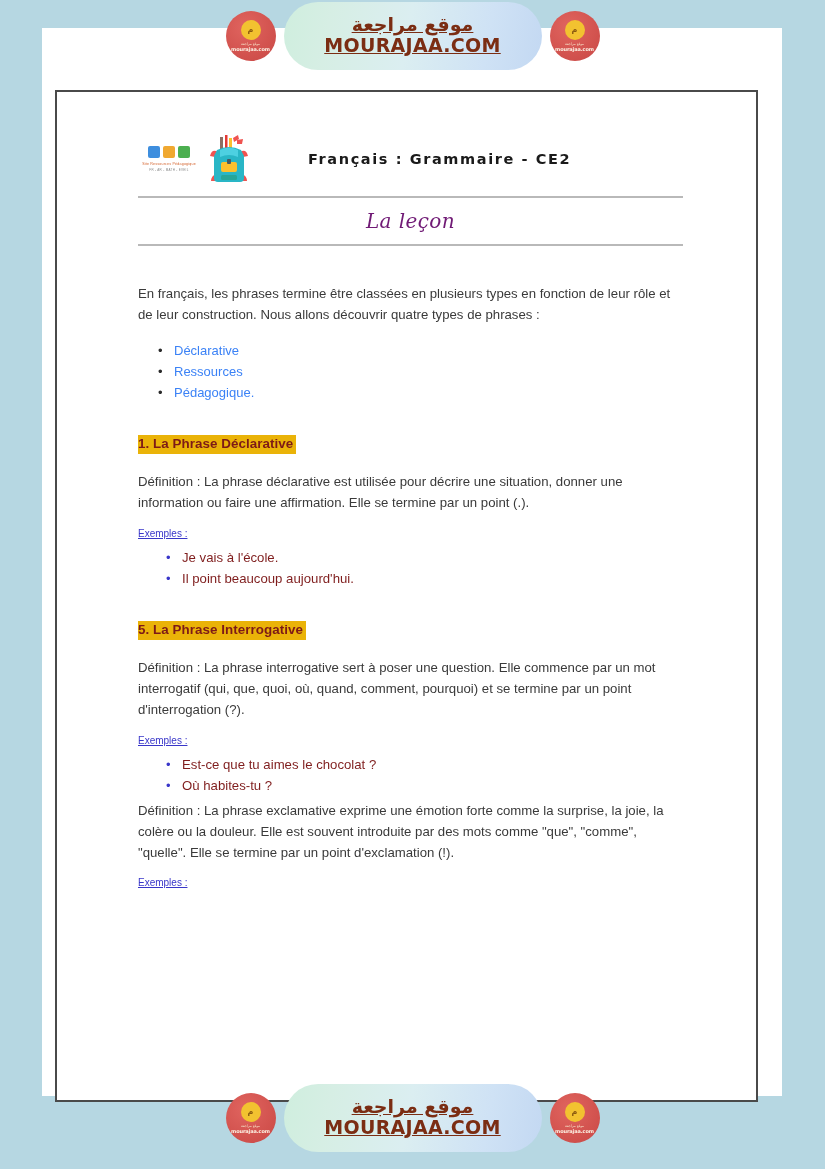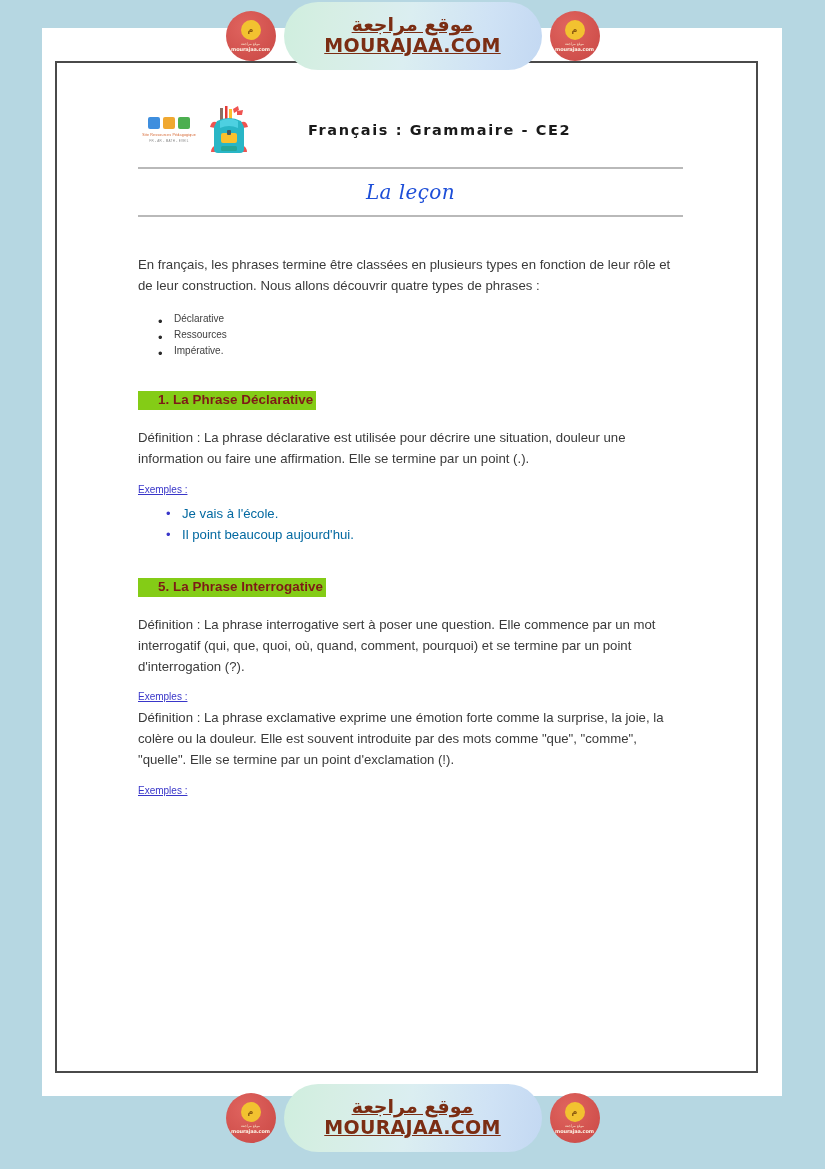--- a/index.html
+++ b/index.html
@@ -97,21 +97,21 @@
     left: 42px;
     top: 28px;
     width: 740px;
     height: 1068px;
     background: #ffffff;
     z-index: 10;
   }
   .page-frame {
     position: absolute;
     left: 55px;
-    top: 61px;
+    top: 90px;
     width: 703px;
     height: 1012px;
     border: 2px solid #4a4a4a;
     background: #ffffff;
     box-sizing: border-box;
     z-index: 20;
   }
 
   .content {
     position: absolute;
@@ -170,77 +170,77 @@
     display: flex;
     align-items: center;
     justify-content: center;
     margin-top: 6px;
     margin-bottom: 38px;
   }
   .lesson-title {
     font-family: "DejaVu Serif", serif;
     font-style: italic;
     font-size: 20px;
-    color: #1d4ed8;
+    color: #701a75;
     letter-spacing: .4px;
   }
 
   
   .para {
     font-size: 13.2px;
     color: #3a3a3a;
     line-height: 1.58;
     margin: 0 0 14px 0;
   }
   ul.plain {
     margin: 10px 0 14px 0;
     padding-left: 36px;
     list-style: none;
   }
   ul.plain li {
-    font-size: 10px;
-    color: #404040;
+    font-size: 13px;
+    color: #3b82f6;
     line-height: 1.62;
     position: relative;
   }
   ul.plain li::before {
     content: "\2022";
     position: absolute;
     left: -16px;
     color: #2a2a2a;
     font-size: 13px;
   }
 
   h3.hl {
     display: inline-block;
-    background: #84cc16;
+    background: #eab308;
     color: #7d1a17;
     font-size: 13.4px;
     font-weight: bold;
     margin: 16px 0 0 0;
-    padding: 1px 3px 2px 20px;
+    padding: 1px 3px 2px 0;
     line-height: 1.2;
     letter-spacing: .05px;
   }
   .hl-wrap { margin: 16px 0 18px 0; }
 
   .exemples {
     font-size: 10px;
     color: #3936c9;
     text-decoration: underline;
     margin: 14px 0 6px 0;
   }
   ul.ex {
     margin: 8px 0 4px 0;
     padding-left: 44px;
     list-style: none;
   }
   ul.ex li {
     font-size: 13.2px;
-    color: #0369a1;
+    color: #7f1d1d;
     line-height: 1.62;
     position: relative;
   }
   ul.ex li::before {
     content: "\2022";
     position: absolute;
     left: -16px;
     color: #3936c9;
     font-size: 13px;
   }
@@ -303,38 +303,42 @@
 
     <div class="lesson-band">
       <div class="lesson-title">La leçon</div>
     </div>
 
     <p class="para">En français, les phrases termine être classées en plusieurs types en fonction de leur rôle et de leur construction. Nous allons découvrir quatre types de phrases :</p>
 
     <ul class="plain">
       <li>Déclarative</li>
       <li>Ressources</li>
-      <li>Impérative.</li>
+      <li>Pédagogique.</li>
     </ul>
 
     <div class="hl-wrap">
       <h3 class="hl">1. La Phrase Déclarative</h3>
     </div>
-    <p class="para">Définition : La phrase déclarative est utilisée pour décrire une situation, douleur une information ou faire une affirmation. Elle se termine par un point (.).</p>
+    <p class="para">Définition : La phrase déclarative est utilisée pour décrire une situation, donner une information ou faire une affirmation. Elle se termine par un point (.).</p>
     <div class="exemples">Exemples :</div>
     <ul class="ex">
       <li>Je vais à l'école.</li>
       <li>Il point beaucoup aujourd'hui.</li>
     </ul>
 
     <div class="hl-wrap">
       <h3 class="hl">5. La Phrase Interrogative</h3>
     </div>
     <p class="para">Définition : La phrase interrogative sert à poser une question. Elle commence par un mot interrogatif (qui, que, quoi, où, quand, comment, pourquoi) et se termine par un point d'interrogation (?).</p>
     <div class="exemples">Exemples :</div>
+    <ul class="ex">
+      <li>Est-ce que tu aimes le chocolat ?</li>
+      <li>Où habites-tu ?</li>
+    </ul>
 
     <p class="para">Définition : La phrase exclamative exprime une émotion forte comme la surprise, la joie, la colère ou la douleur. Elle est souvent introduite par des mots comme "que", "comme", "quelle". Elle se termine par un point d'exclamation (!).</p>
     <div class="exemples">Exemples :</div>
 
   </div>
 </div>
 
 <div class="watermark bottom">
   <div class="wm-pill">
     <div class="wm-badge left">

